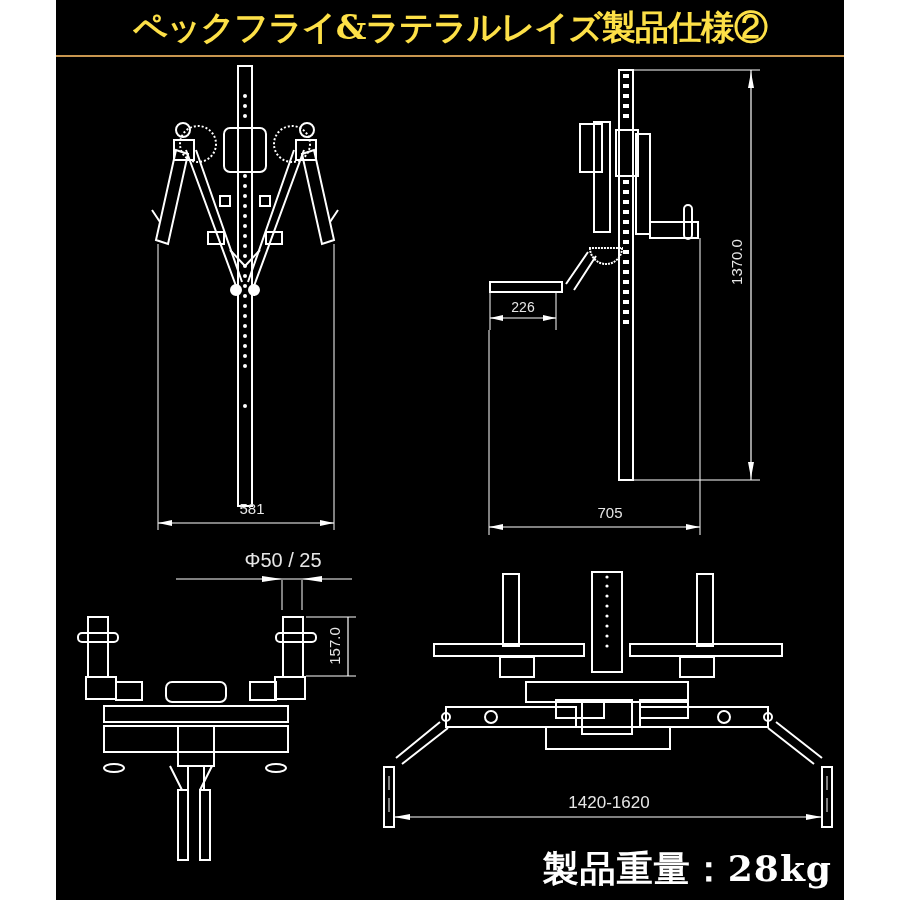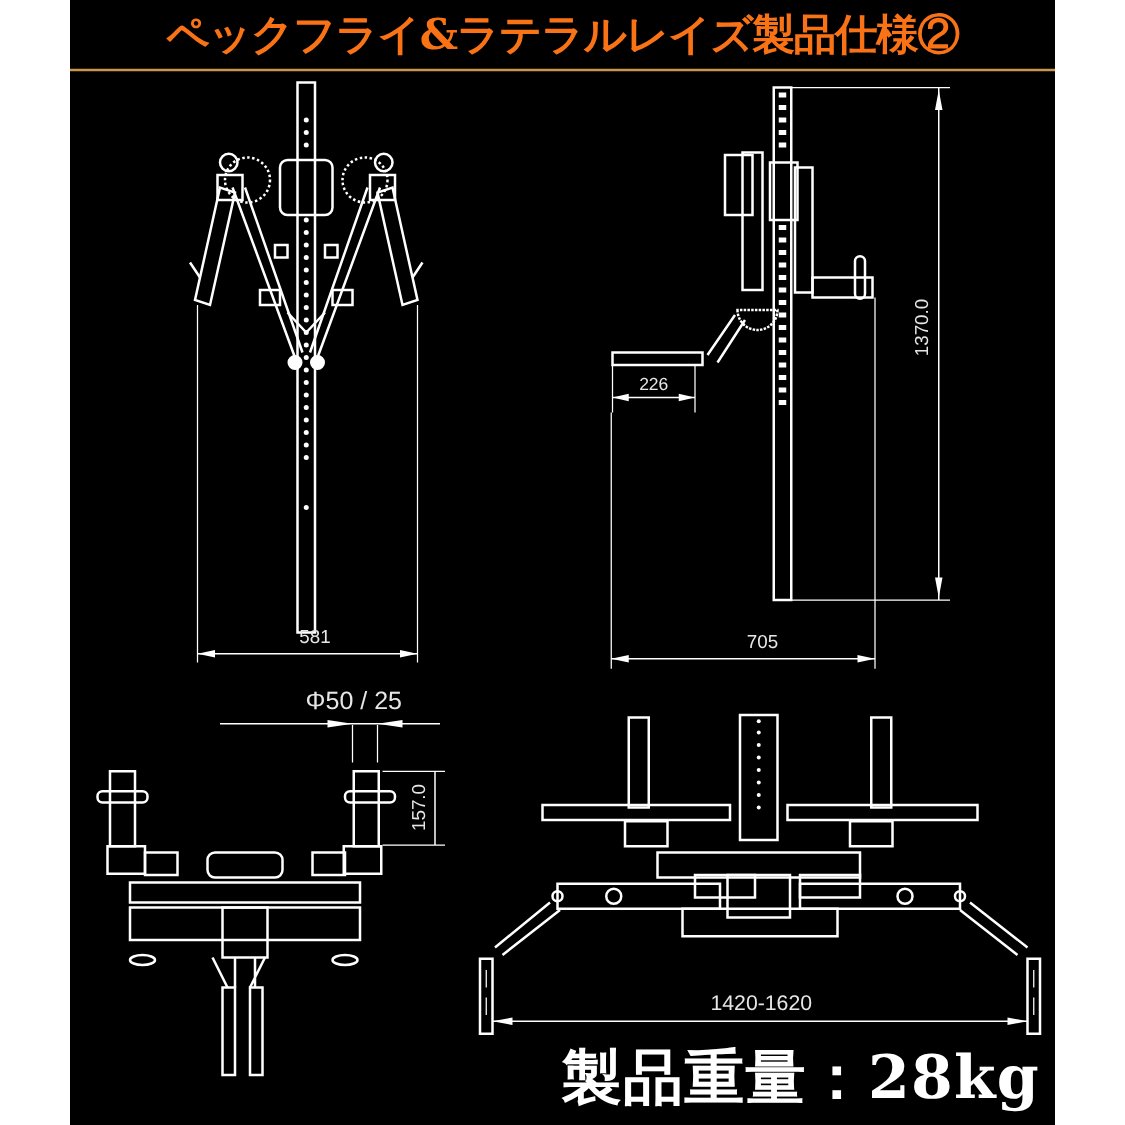--- a/index.html
+++ b/index.html
@@ -1,23 +1,23 @@
 <!DOCTYPE html>
 <html><head>
 <meta charset="utf-8">
 <style>
   html,body{margin:0;padding:0;background:#ffffff;}
   body{width:900px;height:900px;position:relative;overflow:hidden;font-family:"Liberation Sans",sans-serif;}
   .panel{position:absolute;left:56px;top:0;width:788px;height:900px;background:#000;}
   .title{position:absolute;left:0;top:0;width:788px;height:55px;display:flex;align-items:center;justify-content:center;
-    color:#f97316;font-family:"DejaVu Serif","Liberation Serif",serif;font-weight:bold;font-size:34px;letter-spacing:-1px;white-space:nowrap;}
+    color:#fde047;font-family:"DejaVu Serif","Liberation Serif",serif;font-weight:bold;font-size:34px;letter-spacing:-1px;white-space:nowrap;}
   .divider{position:absolute;left:0;top:55px;width:788px;height:2px;background:#c8964f;}
   svg{position:absolute;left:0;top:0;}
   .dim{font-family:"Liberation Sans",sans-serif;fill:#e6e6e6;}
-  .weight{position:absolute;right:12px;bottom:6px;color:#fff;font-family:"DejaVu Serif","Liberation Serif",serif;font-weight:bold;font-size:48px;letter-spacing:1px;white-space:nowrap;text-align:right;}
+  .weight{position:absolute;right:12px;bottom:6px;color:#fff;font-family:"DejaVu Serif","Liberation Serif",serif;font-weight:bold;font-size:36px;letter-spacing:1px;white-space:nowrap;text-align:right;}
 </style>
 </head>
 <body>
 
 <div class="panel">
   <div class="title">ペックフライ&amp;ラテラルレイズ製品仕様②</div>
   <div class="divider"></div>
 
   <svg width="788" height="900" viewBox="56 0 788 900" fill="none" stroke="#fff" stroke-width="2">
 

